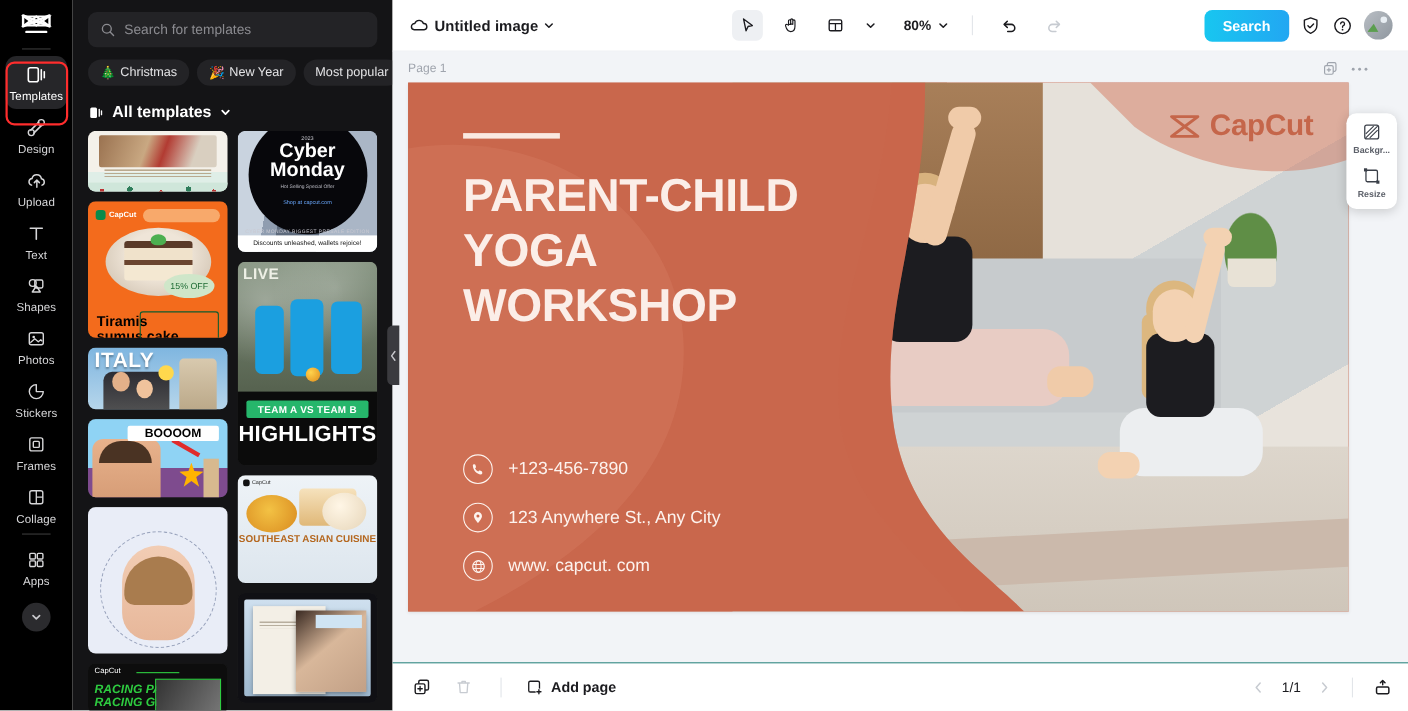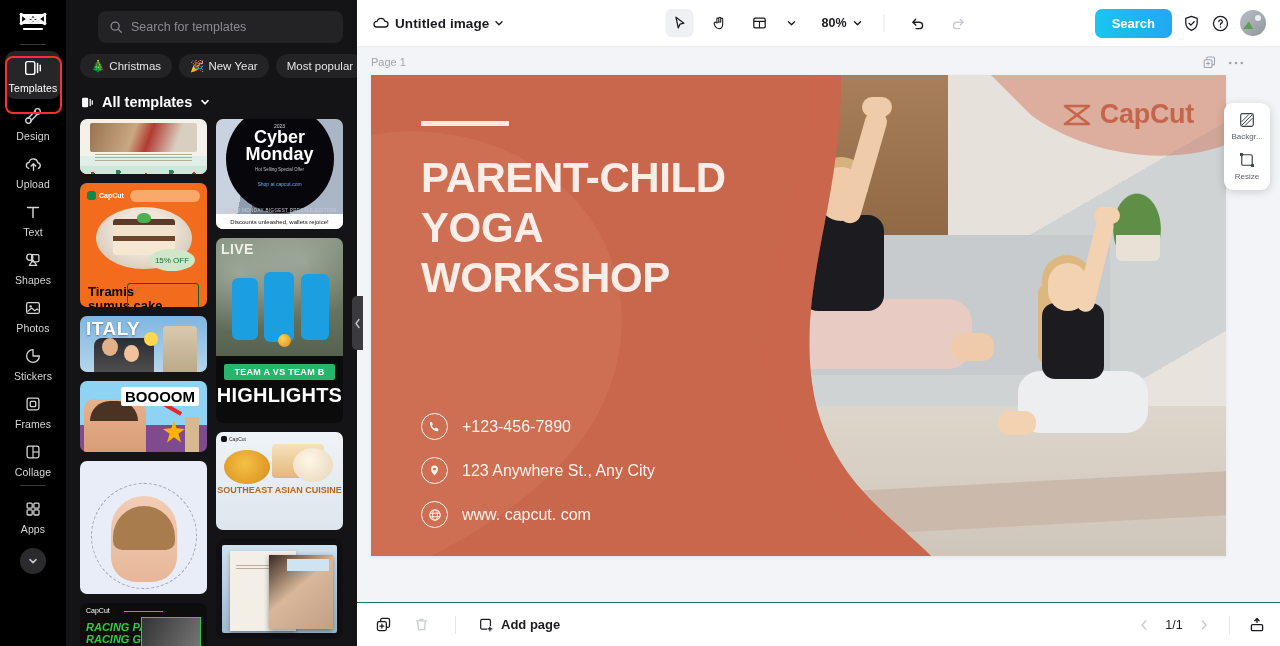--- a/index.html
+++ b/index.html
@@ -36,21 +36,21 @@
     width: 26px; height: 26px; border-radius: 50%; background: #2b2b2e;
     display:flex; align-items:center; justify-content:center; margin-top: 8px;
     cursor:pointer;
   }
 
   
   .panel {
     width: 291px; flex: 0 0 291px; background: #141416; height: 646px;
     position: relative; overflow: hidden;
   }
-  .search-wrap { padding: 11px 14px 0 32px; }
+  .search-wrap { padding: 11px 14px 0 14px; }
   .search {
     height: 32px; background: #232326; border-radius: 8px;
     display: flex; align-items: center; gap: 8px; padding: 0 11px;
   }
   .search input {
     background: transparent; border: none; outline: none;
     color: #cfcfd2; font-size: 12.5px; font-family: inherit; width: 100%;
   }
   .search input::placeholder { color: #8b8b90; }
   .chips { display: flex; gap: 7px; padding: 11px 0 0 14px; }
@@ -105,21 +105,21 @@
   .t-italy .face1{position:absolute;left:22px;bottom:22px;width:16px;height:18px;border-radius:50%;background:#e3b089;}
   .t-italy .face2{position:absolute;left:44px;bottom:16px;width:15px;height:17px;border-radius:50%;background:#f0c39c;}
   .t-italy .txt{position:absolute;left:6px;top:2px;color:#fff;font-size:19px;font-weight:bold;letter-spacing:.5px;
     text-shadow:0 1px 2px rgba(0,0,0,.35);}
   .t-italy .emo{position:absolute;left:64px;top:16px;width:14px;height:14px;border-radius:50%;background:#ffd84d;}
 
   .t-boom { height: 80px; background: linear-gradient(#8fd3f4 0 55%, #7e4b8e 55% 100%); position:relative; overflow:hidden;}
   .t-boom .man{position:absolute;left:4px;bottom:0;width:62px;height:62px;border-radius:10px 10px 0 0;
      background:linear-gradient(#e8b28c,#d49a74);}
   .t-boom .hair{position:absolute;left:10px;bottom:40px;width:48px;height:20px;border-radius:20px 20px 0 0;background:#4a3323;}
-  .t-boom .cap{position:absolute;right:8px;top:6px;background:#fff;color:#000;font-size:15px;font-weight:bold;padding:1px 4px;border-radius:2px;}
+  .t-boom .cap{position:absolute;right:8px;top:6px;background:#fff;color:#000;font-size:11px;font-weight:bold;padding:1px 16px;border-radius:2px;}
   .t-boom .arr{position:absolute;right:24px;top:24px;width:28px;height:4px;background:#e02b2b;transform:rotate(30deg);}
   .t-boom .bl{position:absolute;right:22px;bottom:18px;width:22px;height:22px;background:#ffb300;
      clip-path:polygon(50% 0,62% 35%,100% 38%,70% 60%,82% 100%,50% 76%,18% 100%,30% 60%,0 38%,38% 35%);}
   .t-boom .twr{position:absolute;right:8px;bottom:0;width:14px;height:44px;background:#d7b98f;}
 
   .t-lady { height: 150px; background: #e9edf7; position: relative; overflow:hidden;}
   .t-lady .ring{position:absolute;left:50%;top:50%;transform:translate(-50%,-50%);width:106px;height:106px;border-radius:50%;
      border:1px dashed #9aa4bd;}
   .t-lady .pr{position:absolute;left:50%;top:52%;transform:translate(-50%,-50%);width:66px;height:86px;border-radius:40px 40px 30px 30px;
      background:linear-gradient(#f2cdb4,#e7b79a);}
@@ -267,20 +267,21 @@
   .addpage { display:flex; align-items:center; gap: 7px; font-size: 13px; color:#1b1b1f; font-weight:bold; cursor:pointer;}
   .bb-right { margin-left: auto; display:flex; align-items:center; gap: 10px;}
   .pgnum { font-size: 12.5px; color:#1b1b1f; min-width:26px; text-align:center;}
 
   
   .float-menu {
     position: absolute; right: 10px; top: 56px; width: 46px; background: #fff;
     border-radius: 9px; box-shadow: 0 2px 10px rgba(0,0,0,.16);
     padding: 8px 0 9px; display: flex; flex-direction: column; align-items: flex-start; gap: 10px;
     z-index: 20;
+    font-weight: bold;
   }
   .fm-item { display:flex; flex-direction:column; align-items:center; gap:3px; cursor:pointer; width:100%;}
   .fm-item .lb { font-size: 8px; color: #5c6069; }
 
   
   .collapse-handle {
     position: absolute; left: 352px; top: 296px; width: 11px; height: 54px;
     background: #3b3b3f; border-radius: 5px 0 0 5px; z-index: 15;
     display:flex; align-items:center; justify-content:center; cursor:pointer;
   }

